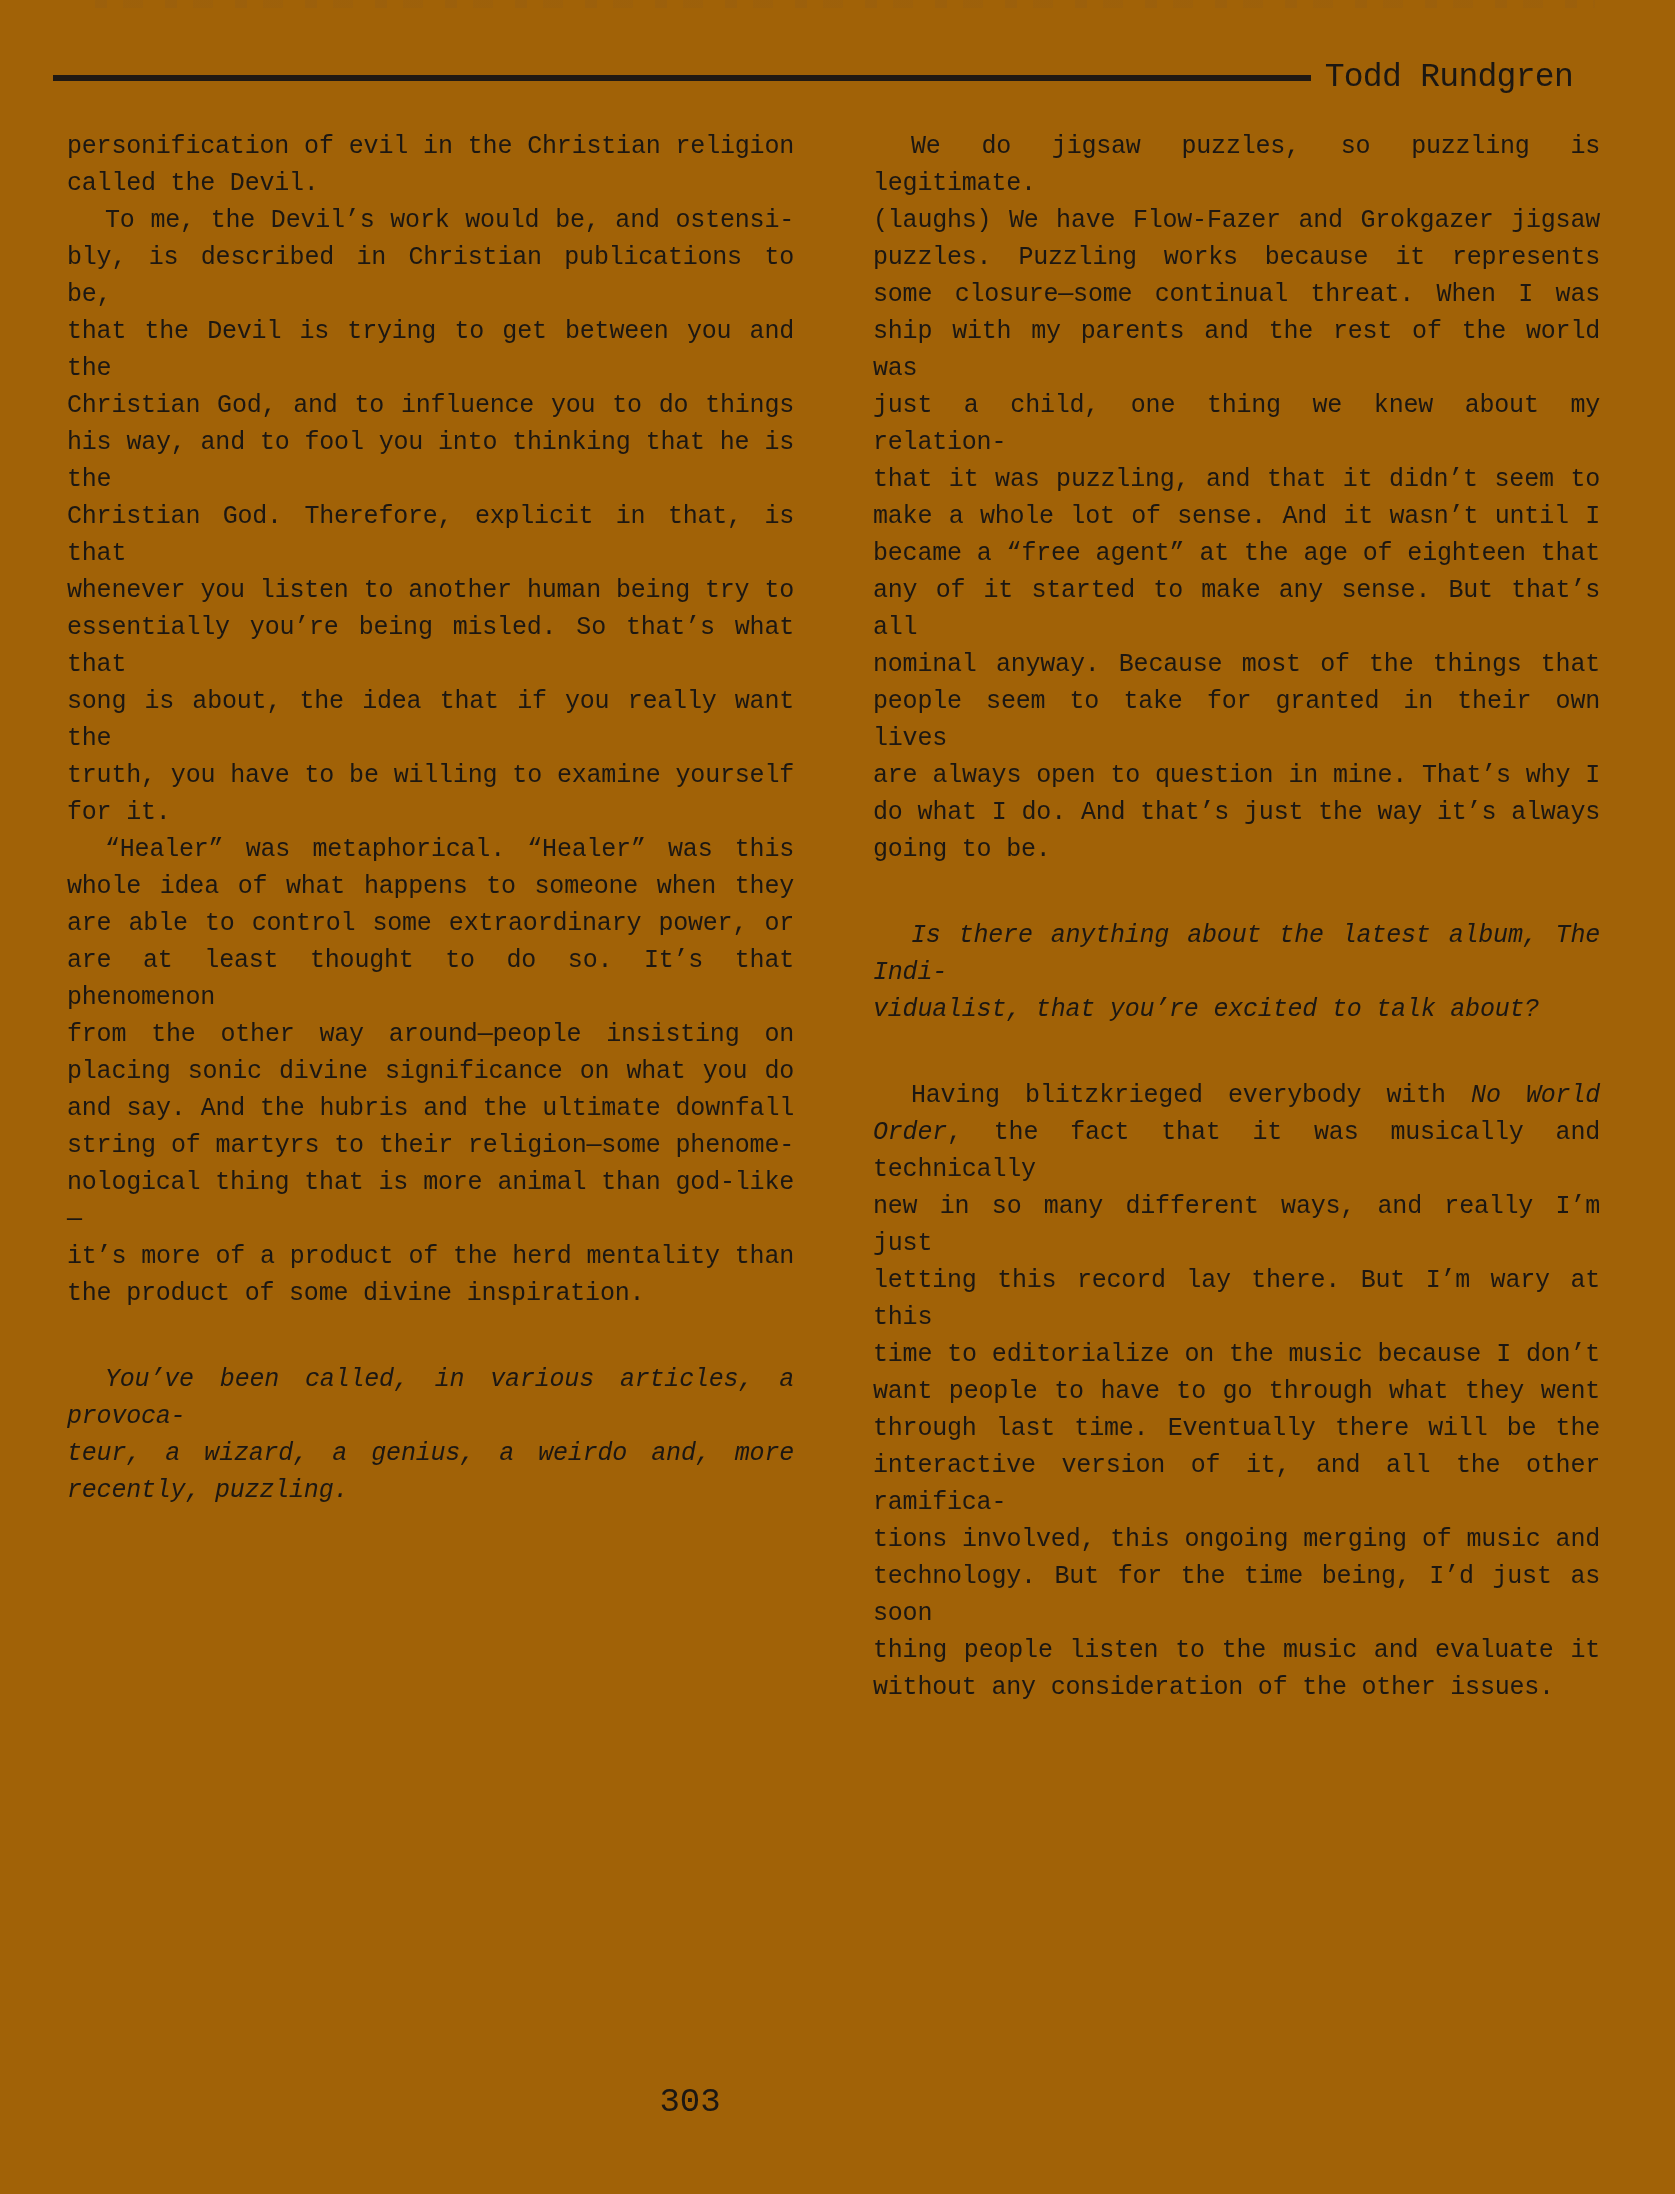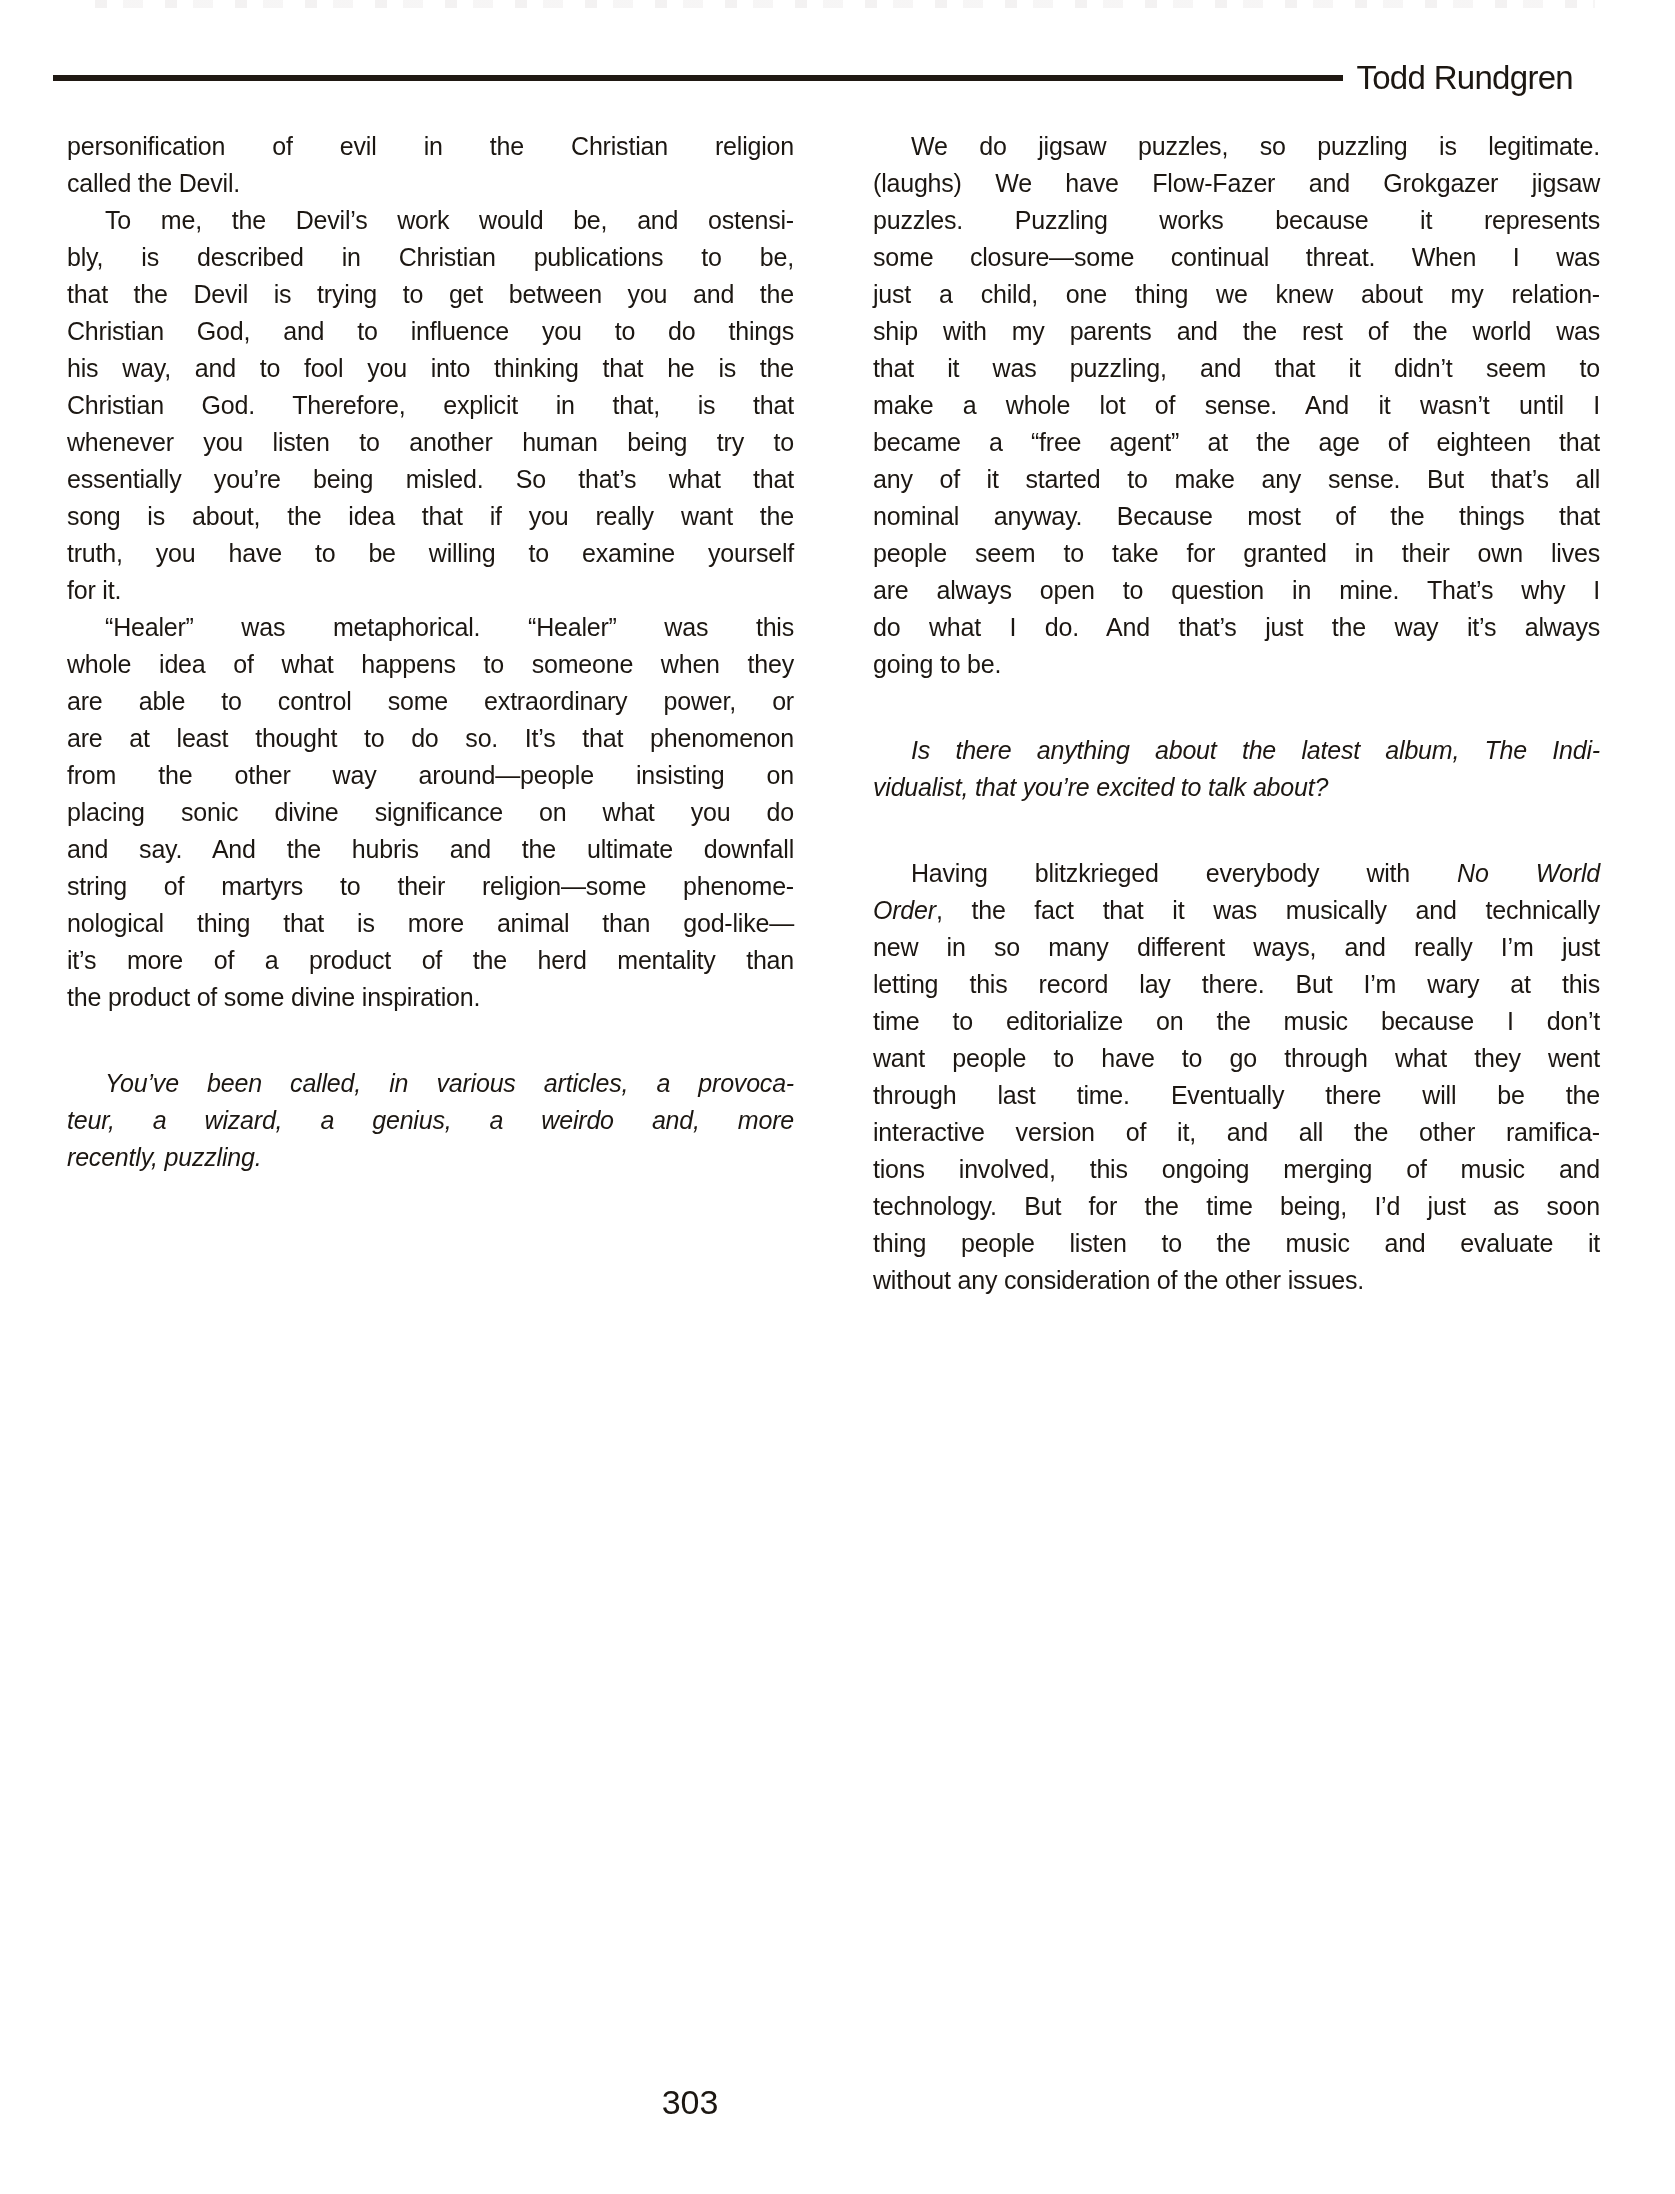--- a/index.html
+++ b/index.html
@@ -4,23 +4,23 @@
 <style>
   html, body {
     margin: 0;
     padding: 0;
     background: #e9e6e1;
   }
   .page {
     position: relative;
     width: 1676px;
     height: 2194px;
-    background: #ffffff;
+    background: #a16207;
     color: #1c1712;
-    font-family: Liberation Sans, sans-serif;
+    font-family: Liberation Mono, monospace;
     overflow: hidden;
   }
   
   .scan-noise {
     position: absolute;
     top: 0; left: 95px; right: 81px;
     height: 8.1px;
     background: repeating-linear-gradient(90deg,
       rgba(90,70,70,0.07) 0 12.2px, rgba(0,0,0,0) 12.2px 28px,
       rgba(90,70,70,0.05) 28px 48px, rgba(0,0,0,0) 48px 70px);
@@ -138,22 +138,22 @@
           <div class="line">teur, a wizard, a genius, a weirdo and, more</div>
           <div class="line last">recently, puzzling.</div>
         </div>
       </div>
       <div class="column">
         <div class="block answer indent">
           <div class="line">We do jigsaw puzzles, so puzzling is legitimate.</div>
           <div class="line">(laughs) We have Flow-Fazer and Grokgazer jigsaw</div>
           <div class="line">puzzles. Puzzling works because it represents</div>
           <div class="line">some closure—some continual threat. When I was</div>
+          <div class="line">ship with my parents and the rest of the world was</div>
           <div class="line">just a child, one thing we knew about my relation-</div>
-          <div class="line">ship with my parents and the rest of the world was</div>
           <div class="line">that it was puzzling, and that it didn’t seem to</div>
           <div class="line">make a whole lot of sense. And it wasn’t until I</div>
           <div class="line">became a “free agent” at the age of eighteen that</div>
           <div class="line">any of it started to make any sense. But that’s all</div>
           <div class="line">nominal anyway. Because most of the things that</div>
           <div class="line">people seem to take for granted in their own lives</div>
           <div class="line">are always open to question in mine. That’s why I</div>
           <div class="line">do what I do. And that’s just the way it’s always</div>
           <div class="line last">going to be.</div>
         </div>

